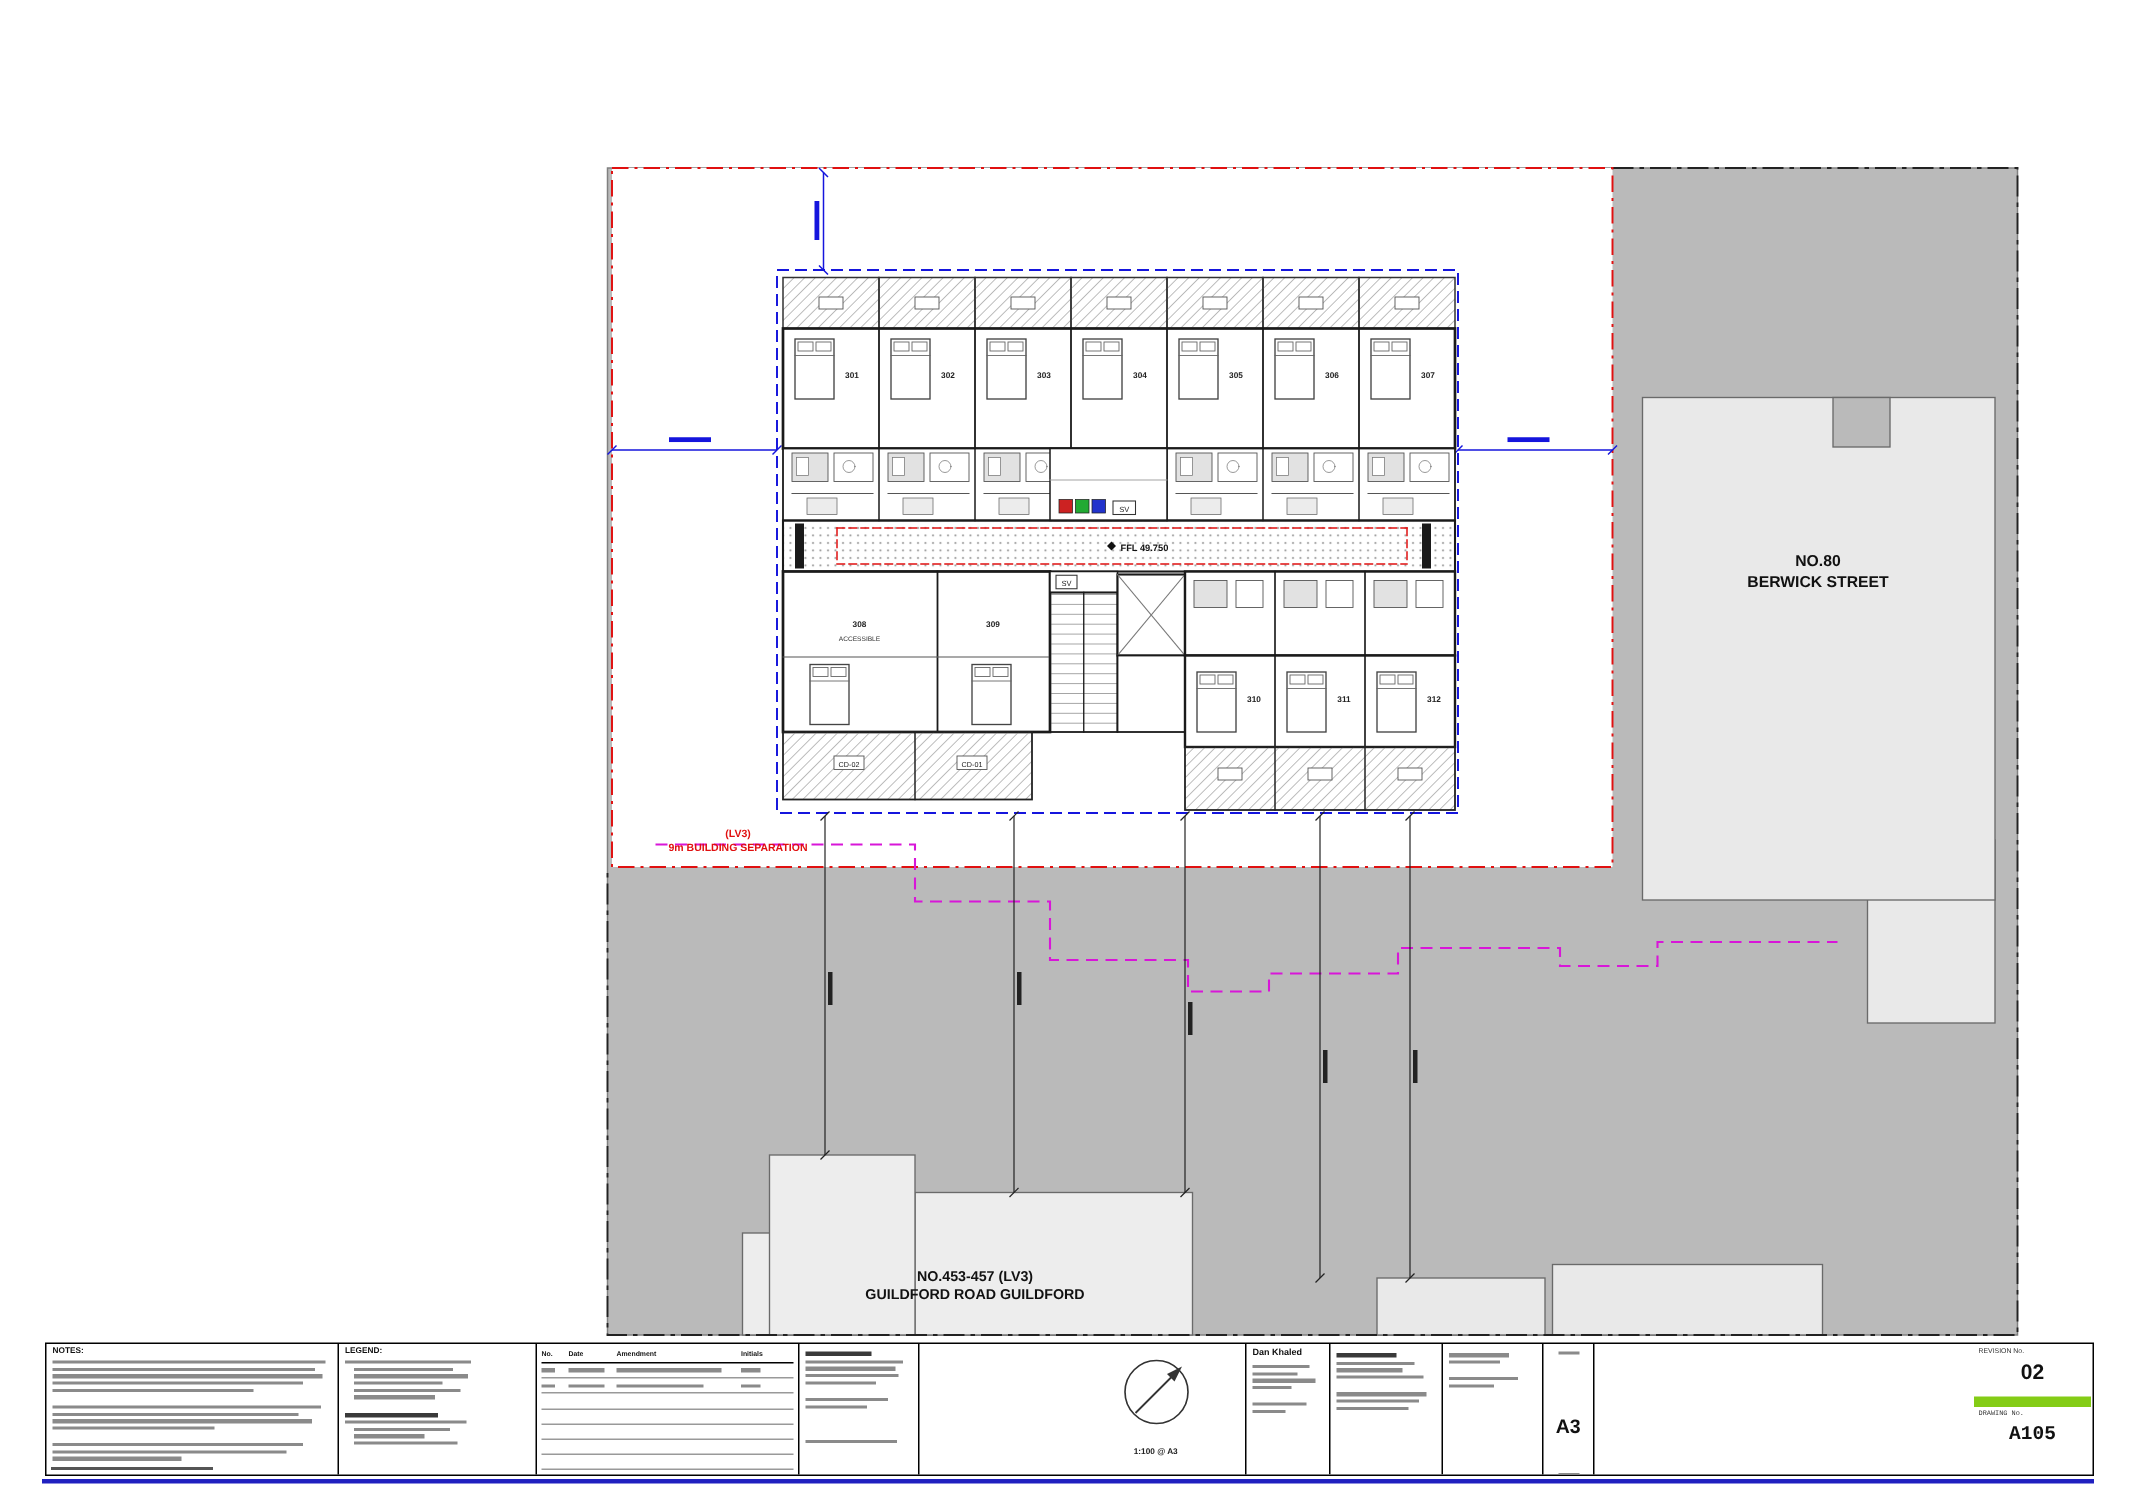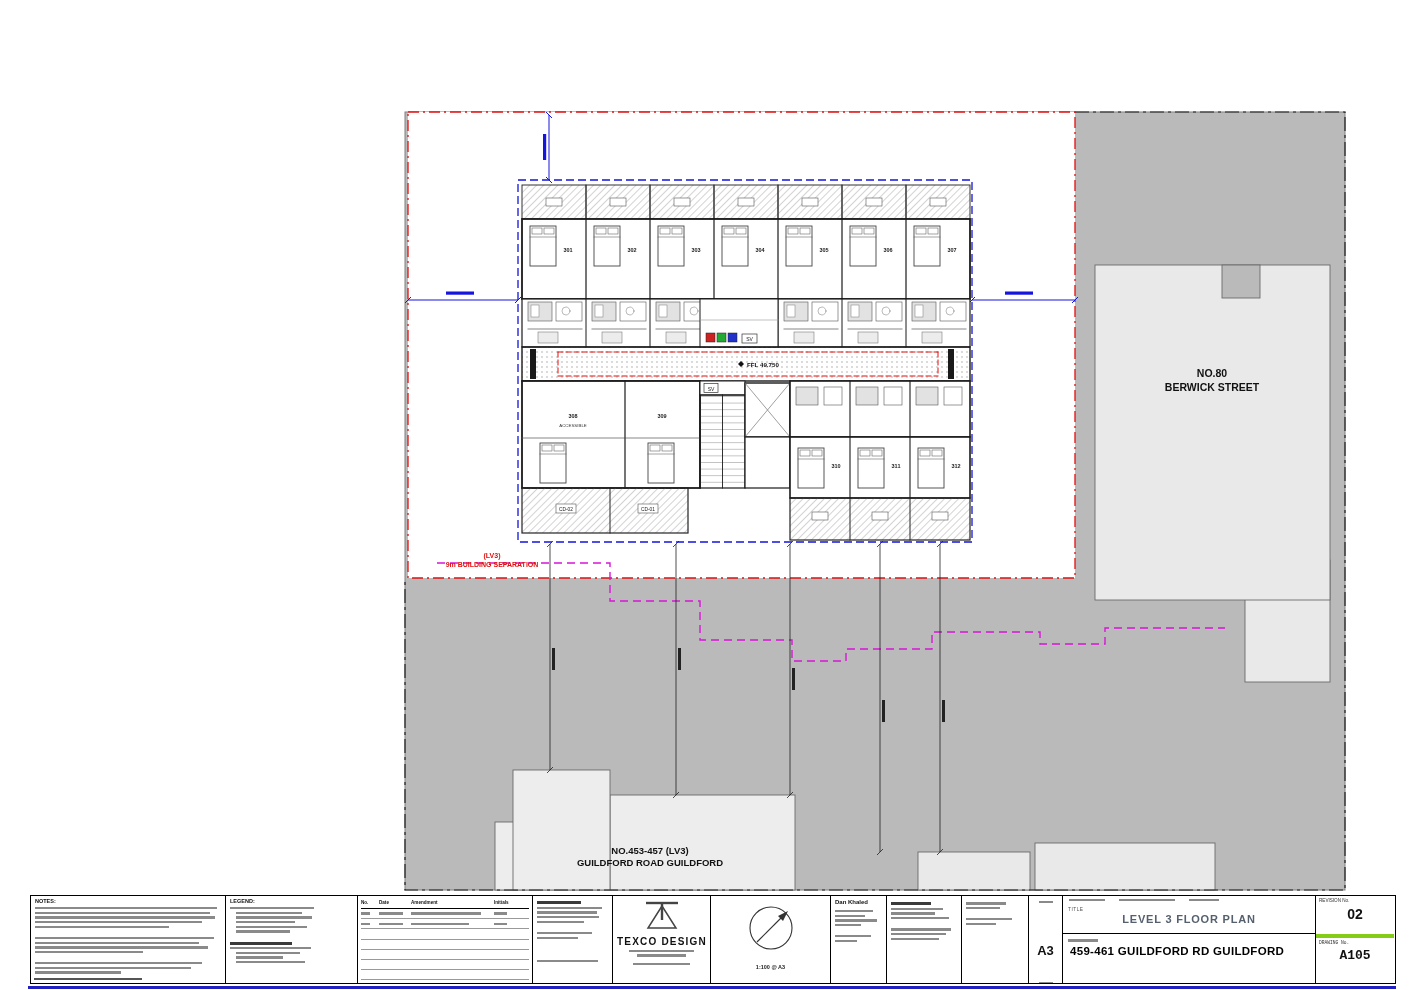--- a/index.html
+++ b/index.html
@@ -398,31 +398,20 @@
       <i class="sp"></i>
       <i class="bar" style="width:78%"></i>
       <i class="bar" style="width:58%"></i>
       <i class="sp"></i>
         <i class="sp"></i>
         <i class="sp"></i>
         <i class="sp"></i>
       <i class="bar" style="width:86%"></i>
     </div>
 
-    <div class="tb-panel" style="left:582px;width:98px;text-align:center;">
-      <svg width="52" height="30" style="margin-top:1px;">
-        <line x1="10" y1="3" x2="42" y2="3" stroke="#444" stroke-width="2.4"></line>
-        <line x1="26" y1="3" x2="26" y2="20" stroke="#444" stroke-width="2.4"></line>
-        <path d="M26,6 L40,28 L12,28 Z" fill="none" stroke="#444" stroke-width="1.5"></path>
-      </svg>
-      <div class="texco-name">TEXCO DESIGN</div>
-      <i class="bar" style="width:72%;margin:3px auto 2px auto;"></i>
-      <i class="bar" style="width:54%;margin:2px auto;"></i>
-      <i class="bar" style="width:64%;margin:6px auto 0 auto;"></i>
-    </div>
 
     <div class="tb-panel" style="left:680px;width:120px;">
       <svg width="112" height="58">
         <circle cx="56" cy="29" r="21" fill="#fff" stroke="#333" stroke-width="1.1"></circle>
         <line x1="42" y1="43" x2="70" y2="15" stroke="#333" stroke-width="1.2"></line>
         <polygon points="73,12 63,17 68,22" fill="#333"></polygon>
       </svg>
       <div class="north-scale">1:100 @ A3</div>
     </div>
 
@@ -457,35 +446,23 @@
         <i class="bar" style="width:30px"></i>
       </div>
     </div>
 
     <div class="tb-panel" style="left:998px;width:34px;">
       <i class="bar" style="width:14px;margin:2px auto;"></i>
       <div class="size-a3" style="margin-top:40px;">A3</div>
       <i class="bar" style="width:14px;margin:24px auto 0 auto;"></i>
     </div>
 
-    <div class="tb-panel" style="left:1032px;width:253px;padding:0;">
-      <div class="t-strip" style="margin:3px 6px 0 6px;">
-        <i class="bar" style="width:36px;margin:0;"></i>
-        <i class="bar" style="width:56px;margin:0;"></i>
-        <i class="bar" style="width:30px;margin:0;"></i>
-      </div>
-      <div class="t-label">TITLE</div>
-      <div class="t-title">LEVEL 3 FLOOR PLAN</div>
-      <div class="t-divider"></div>
-      <i class="bar t-plabel" style="width:30px;"></i>
-      <div class="t-project">459-461 GUILDFORD RD GUILDFORD</div>
-    </div>
 
     <div class="tb-panel" style="left:1285px;width:78px;border-right:none;padding:0;">
-      <div class="num-cell" style="top:0;height:42px;border-bottom:4px solid #84cc16;">
+      <div class="num-cell" style="top:0;height:42px;border-bottom:7px solid #84cc16;">
         <div class="num-label">REVISION No.</div>
         <div class="num-big">02</div>
       </div>
       <div class="num-cell" style="top:42px;height:45px;font-family:Liberation Mono, monospace;">
         <div class="num-label">DRAWING No.</div>
         <div class="num-big sheetno">A105</div>
       </div>
     </div>
   </div>
 

